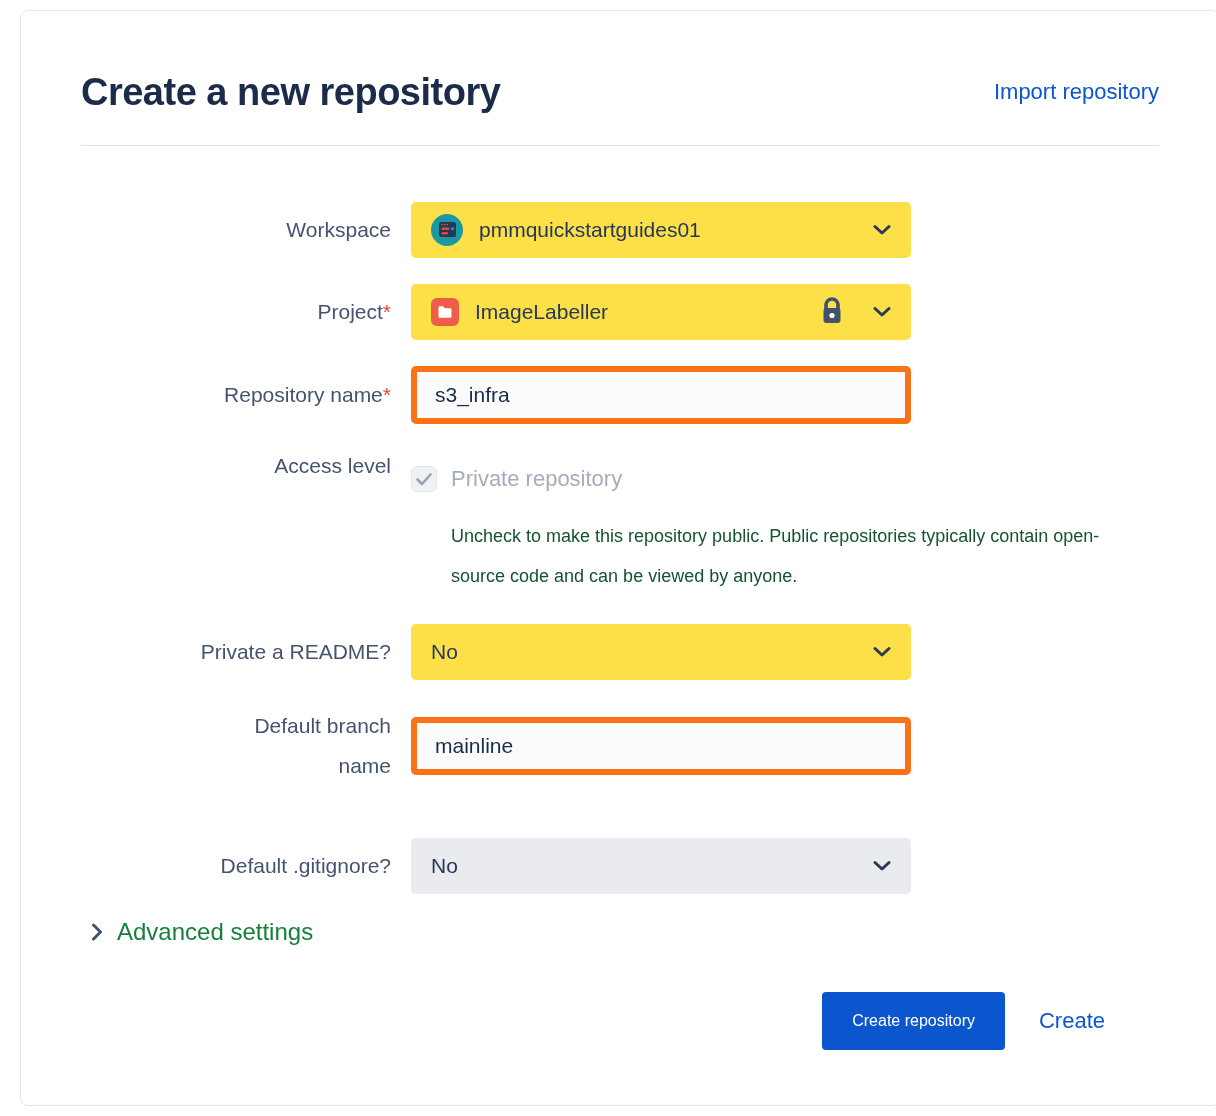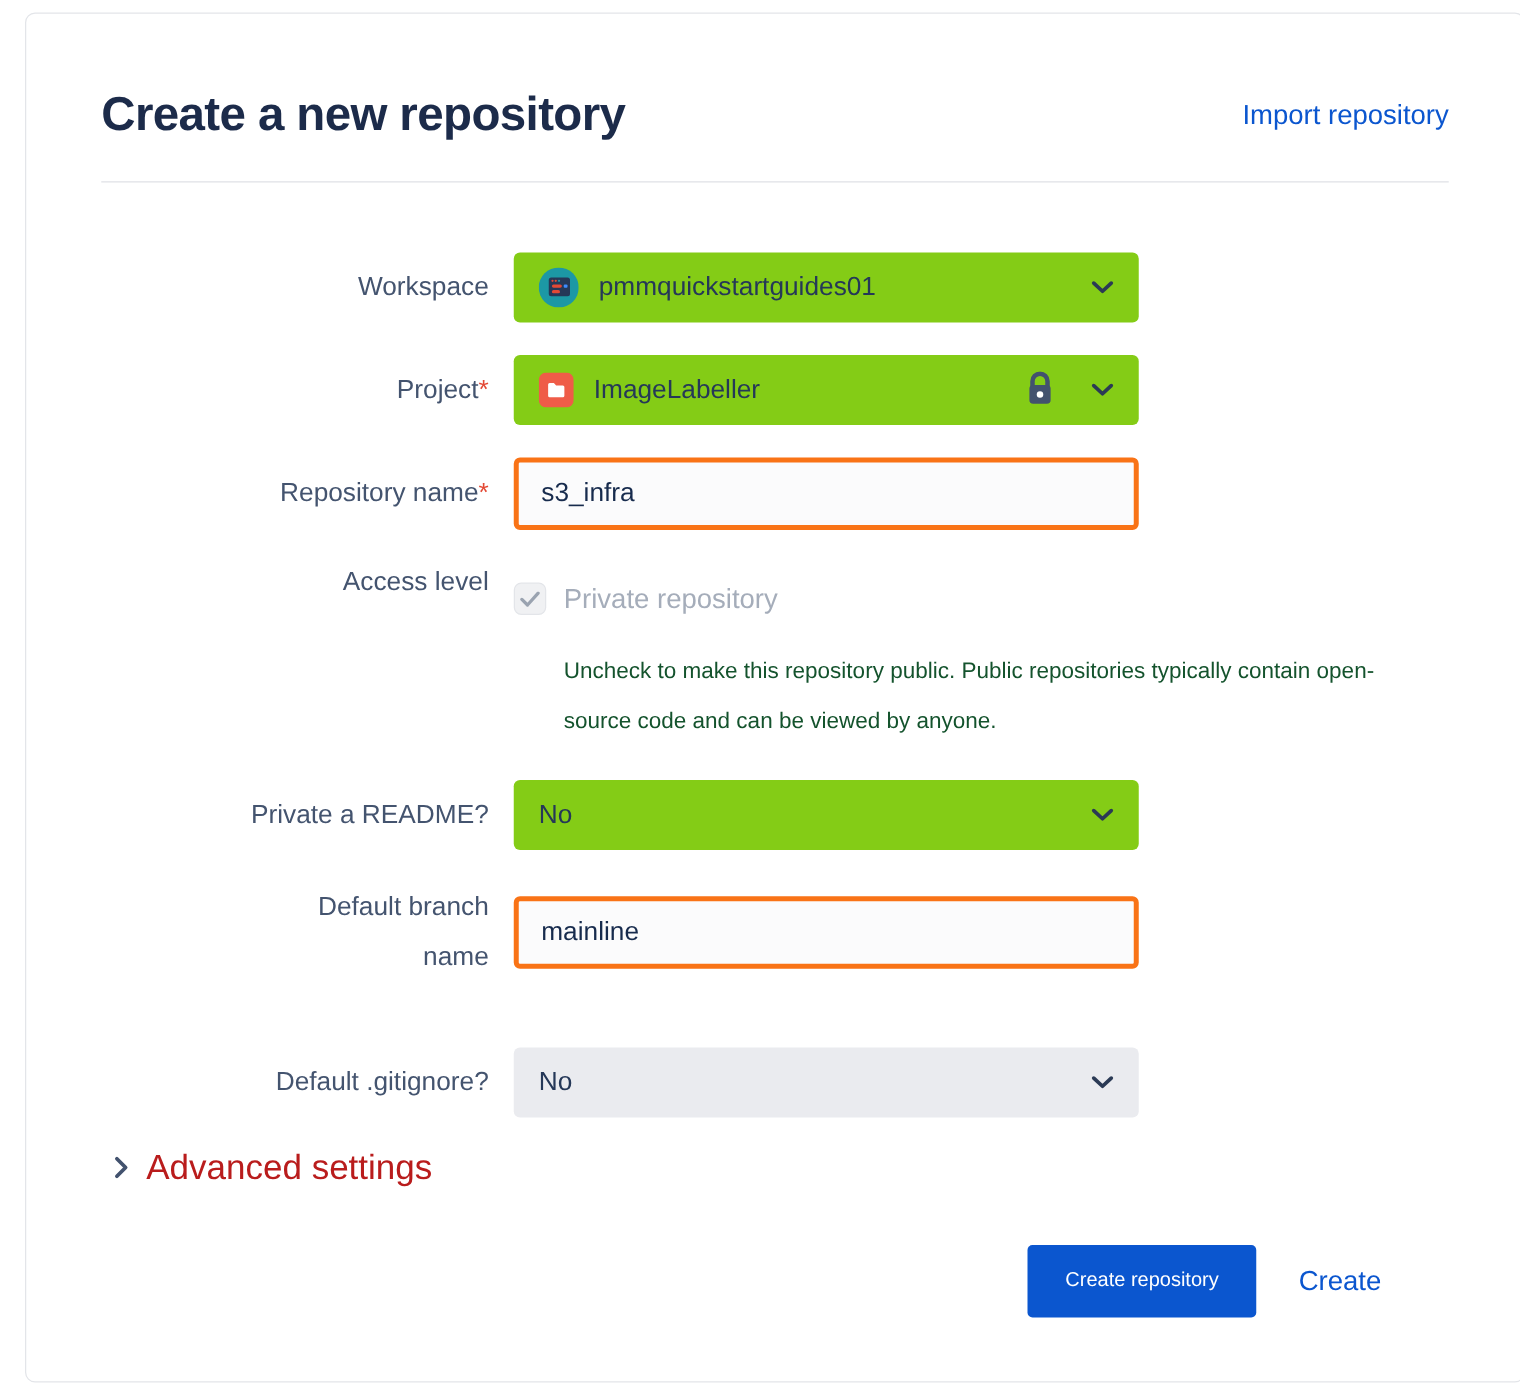--- a/index.html
+++ b/index.html
@@ -37,33 +37,33 @@
     font-size: 21px; color: #44546F; line-height: 28px;
   }
   .label-col .narrow {
     display: inline-block; max-width: 180px; text-align: right; line-height: 40px;
   }
   .required { color: #E34935; font-size: 21px; vertical-align: top; }
   .control-col { margin-left: 20px; flex: 1; }
 
   .select-control {
     width: 500px; height: 56px;
-    background: #84cc16; border-radius: 5px;
+    background: #fde047; border-radius: 5px;
     display: flex; align-items: center;
     padding: 0 20px; cursor: pointer;
   }
   .select-control.alt-bg { background: #EAEBEF; }
   .select-value { font-size: 21px; color: #253858; flex: 1; }
   .select-value.with-icon { margin-left: 16px; }
   .chev { flex: 0 0 auto; display: flex; }
 
   .text-input {
     width: 500px; height: 58px;
     background: #FBFBFC;
-    border: 4px solid #f97316; border-radius: 5px;
+    border: 6px solid #f97316; border-radius: 5px;
     font-family: "Liberation Sans", sans-serif;
     font-size: 21px; color: #172B4D;
     padding: 0 18px; outline: none;
   }
 
   .checkbox-line { display: flex; align-items: center; margin-top: 16px; }
   .checkbox {
     width: 26px; height: 26px; border-radius: 6px;
     background: #F0F1F3; border: 1px solid #E3E5E9;
     display: flex; align-items: center; justify-content: center;
@@ -71,21 +71,21 @@
   .checkbox-label { margin-left: 14px; font-size: 22px; color: #A5ADBA; }
   .help-text {
     margin-top: 24px; margin-left: 40px; max-width: 672px;
     font-size: 18px; color: #14532d; line-height: 40px;
   }
 
   .advanced-row {
     display: flex; align-items: center; gap: 14px;
     margin-left: 10px; margin-top: 24px; cursor: pointer;
   }
-  .advanced-label { font-size: 28px; color: #b91c1c; }
+  .advanced-label { font-size: 24px; color: #15803d; }
 
   .actions-row {
     display: flex; justify-content: flex-end; align-items: center;
     gap: 22px; margin-top: 46px; padding-right: 54px;
   }
   .primary-btn {
     height: 58px; padding: 0 30px;
     background: #0B56CF; color: #ffffff;
     border: none; border-radius: 4px;
     font-family: "Liberation Sans", sans-serif;

